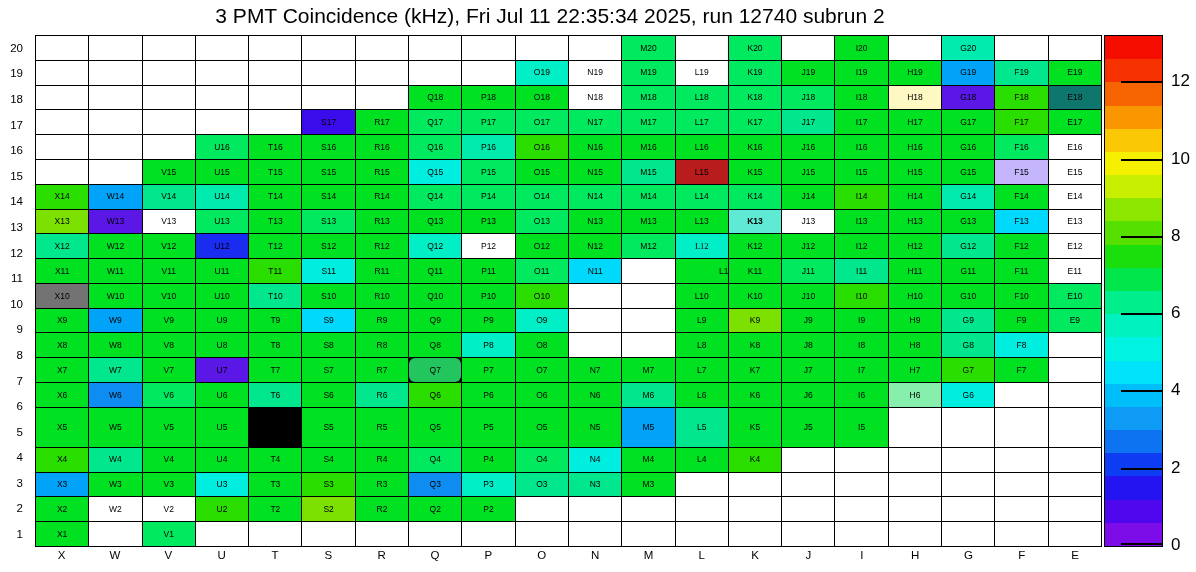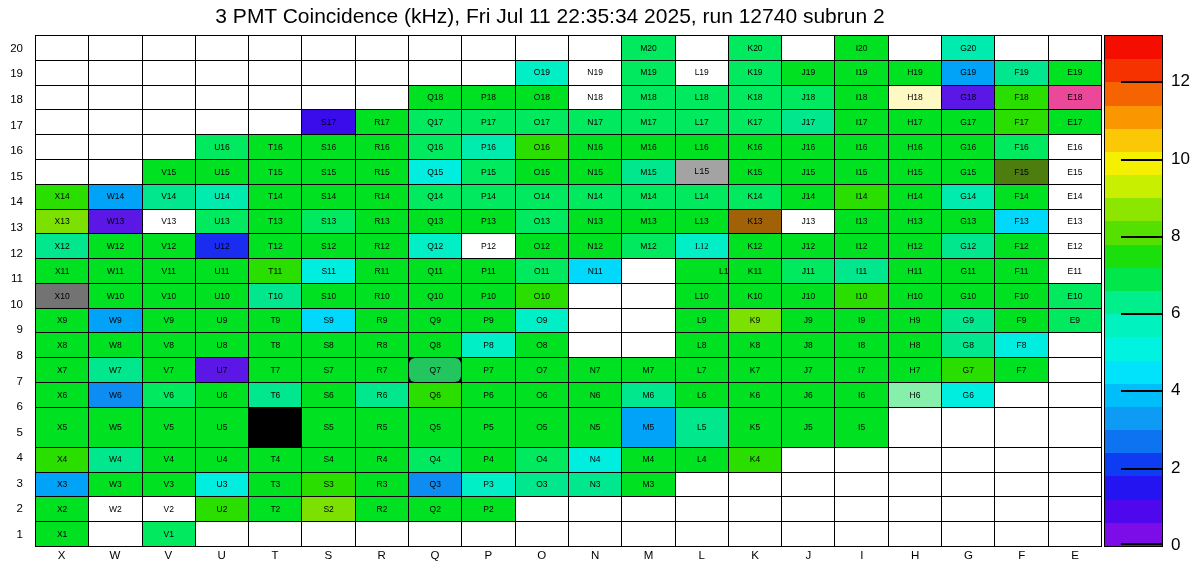--- a/index.html
+++ b/index.html
@@ -100,21 +100,21 @@
     <div class="cell" style="background: rgb(0, 226, 33);">O18</div>
     <div class="cell">N18</div>
     <div class="cell" style="background: rgb(0, 233, 95);">M18</div>
     <div class="cell" style="background: rgb(0, 233, 95);">L18</div>
     <div class="cell" style="background: rgb(0, 233, 95);">K18</div>
     <div class="cell" style="background: rgb(0, 233, 95);">J18</div>
     <div class="cell" style="background: rgb(0, 226, 33);">I18</div>
     <div class="cell" style="background: #fef9c3;">H18</div>
     <div class="cell" style="background: rgb(90, 23, 230);">G18</div>
     <div class="cell" style="background: rgb(42, 223, 0);">F18</div>
-    <div class="cell" style="background: #ec4899;">E18</div>
+    <div class="cell" style="background: #0f766e;">E18</div>
     <div class="cell"></div>
     <div class="cell"></div>
     <div class="cell"></div>
     <div class="cell"></div>
     <div class="cell"></div>
     <div class="cell" style="background: rgb(58, 11, 235);">S17</div>
     <div class="cell" style="background: rgb(0, 226, 33);">R17</div>
     <div class="cell" style="background: rgb(0, 233, 95);">Q17</div>
     <div class="cell" style="background: rgb(0, 233, 95);">P17</div>
     <div class="cell" style="background: rgb(0, 233, 95);">O17</div>
@@ -153,27 +153,27 @@
     <div class="cell" style="background: rgb(0, 226, 33);">V15</div>
     <div class="cell" style="background: rgb(0, 226, 33);">U15</div>
     <div class="cell" style="background: rgb(0, 226, 33);">T15</div>
     <div class="cell" style="background: rgb(0, 226, 33);">S15</div>
     <div class="cell" style="background: rgb(0, 226, 33);">R15</div>
     <div class="cell" style="background: rgb(0, 238, 224);">Q15</div>
     <div class="cell" style="background: rgb(0, 233, 95);">P15</div>
     <div class="cell" style="background: rgb(0, 226, 33);">O15</div>
     <div class="cell" style="background: rgb(0, 226, 33);">N15</div>
     <div class="cell" style="background: rgb(0, 231, 142); text-align: right;">M15</div>
-    <div class="cell" style="background: #a3a3a3; font-family: Liberation Mono, monospace;">L15</div>
+    <div class="cell" style="background: #b91c1c;">L15</div>
     <div class="cell" style="background: rgb(0, 226, 33);">K15</div>
     <div class="cell" style="background: rgb(0, 226, 33);">J15</div>
     <div class="cell" style="background: rgb(0, 226, 33);">I15</div>
     <div class="cell" style="background: rgb(0, 226, 33);">H15</div>
     <div class="cell" style="background: rgb(0, 226, 33);">G15</div>
-    <div class="cell" style="background: #4d7c0f;">F15</div>
+    <div class="cell" style="background: #c4b5fd;">F15</div>
     <div class="cell">E15</div>
     <div class="cell" style="background: rgb(42, 223, 0);">X14</div>
     <div class="cell" style="background: rgb(0, 163, 248);">W14</div>
     <div class="cell" style="background: rgb(0, 231, 142);">V14</div>
     <div class="cell" style="background: rgb(0, 235, 174);">U14</div>
     <div class="cell" style="background: rgb(0, 226, 33);">T14</div>
     <div class="cell" style="background: rgb(0, 226, 33);">S14</div>
     <div class="cell" style="background: rgb(0, 226, 33);">R14</div>
     <div class="cell" style="background: rgb(0, 233, 95);">Q14</div>
     <div class="cell" style="background: rgb(0, 233, 95);">P14</div>
@@ -194,21 +194,21 @@
     <div class="cell" style="background: rgb(0, 233, 95);">U13</div>
     <div class="cell" style="background: rgb(0, 226, 33);">T13</div>
     <div class="cell" style="background: rgb(0, 233, 95);">S13</div>
     <div class="cell" style="background: rgb(0, 226, 33);">R13</div>
     <div class="cell" style="background: rgb(0, 226, 33);">Q13</div>
     <div class="cell" style="background: rgb(0, 226, 33);">P13</div>
     <div class="cell" style="background: rgb(0, 233, 95);">O13</div>
     <div class="cell" style="background: rgb(0, 226, 33);">N13</div>
     <div class="cell" style="background: rgb(0, 226, 33);">M13</div>
     <div class="cell" style="background: rgb(0, 226, 33);">L13</div>
-    <div class="cell" style="background: #a16207;">K13</div>
+    <div class="cell" style="background: #5eead4; font-weight: bold;">K13</div>
     <div class="cell">J13</div>
     <div class="cell" style="background: rgb(0, 226, 33);">I13</div>
     <div class="cell" style="background: rgb(0, 226, 33);">H13</div>
     <div class="cell" style="background: rgb(0, 226, 33);">G13</div>
     <div class="cell" style="background: rgb(0, 217, 251);">F13</div>
     <div class="cell">E13</div>
     <div class="cell" style="background: rgb(0, 231, 142);">X12</div>
     <div class="cell" style="background: rgb(0, 226, 33);">W12</div>
     <div class="cell" style="background: rgb(0, 226, 33);">V12</div>
     <div class="cell" style="background: rgb(26, 44, 240);">U12</div>

